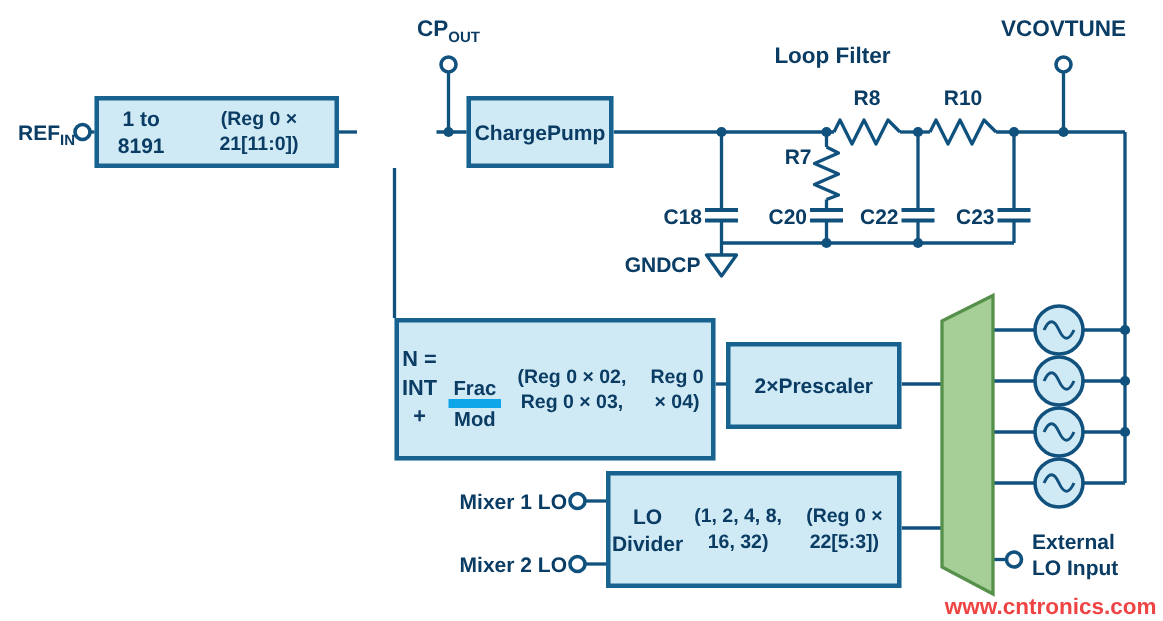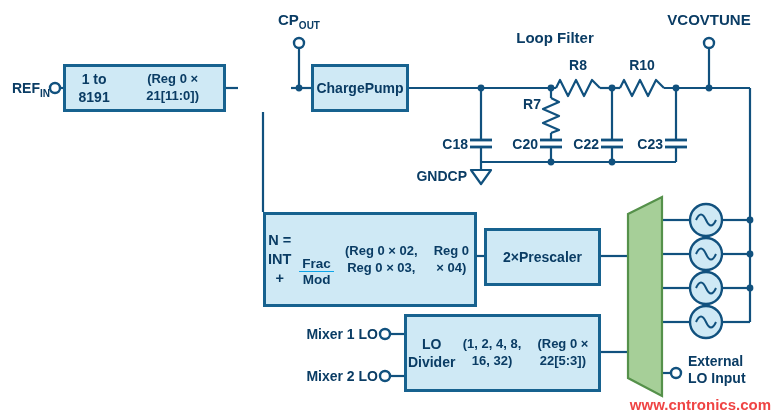--- a/index.html
+++ b/index.html
@@ -15,21 +15,21 @@
   .sine{stroke:#11517e;stroke-width:2;fill:none}
   .mux{fill:#a6cf98;stroke:#55914a;stroke-width:2.2}
   .gnd{fill:#ffffff;stroke:#11517e;stroke-width:2.2;stroke-linejoin:round}
   .block{position:absolute;z-index:2;background:#cfe9f5;border:3px solid #17628f;display:flex;flex-direction:row;align-items:center;justify-content:center;text-align:center;line-height:1.3;font-size:14px;color:#0a3c64}
   .block .small{font-size:13px}
   .lbl{position:absolute;z-index:3;font-size:14px;line-height:16px;white-space:nowrap;color:#0a3c64}
   .big{font-size:15px}
   sub{font-size:10px}
   .eq{font-size:14.5px;display:flex;align-items:flex-end;justify-content:center}
   .frac{display:inline-flex;flex-direction:column;margin-left:6px;font-size:13.5px;line-height:1.15}
-  .frac .num{border-bottom:1px solid #0ea5e9;padding:0 3px}
+  .frac .num{border-bottom:6px solid #0ea5e9;padding:0 3px}
   .frac .den{padding:0 3px}
   #watermark{position:absolute;right:4px;bottom:1px;z-index:3;font-size:15px;color:#ef4444}
 </style>
 </head>
 <body>
 
 <div id="canvas">
 
   <svg id="wire-layer" width="775" height="414" viewBox="0 0 775 414">
 

